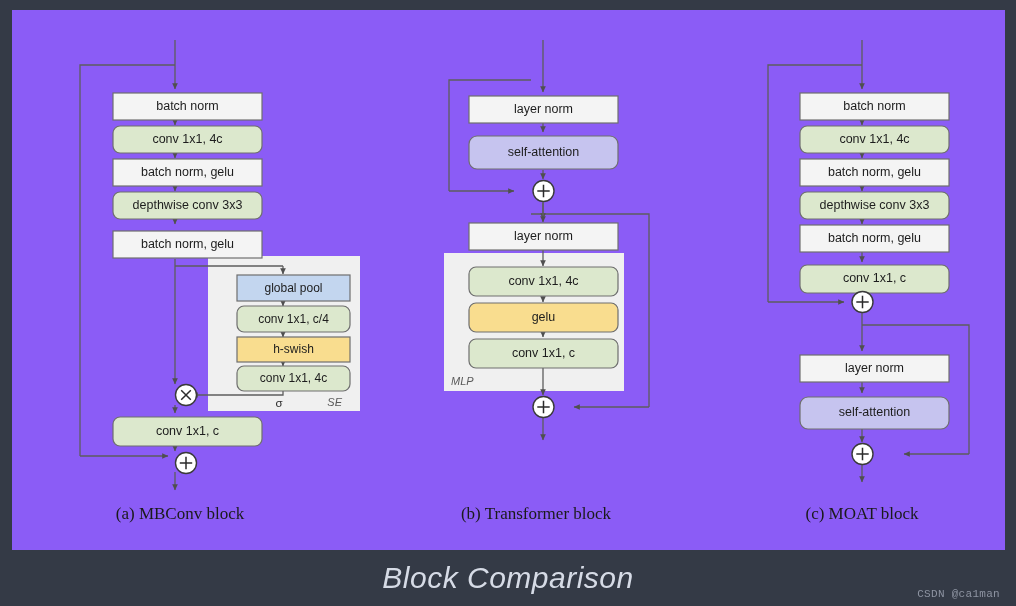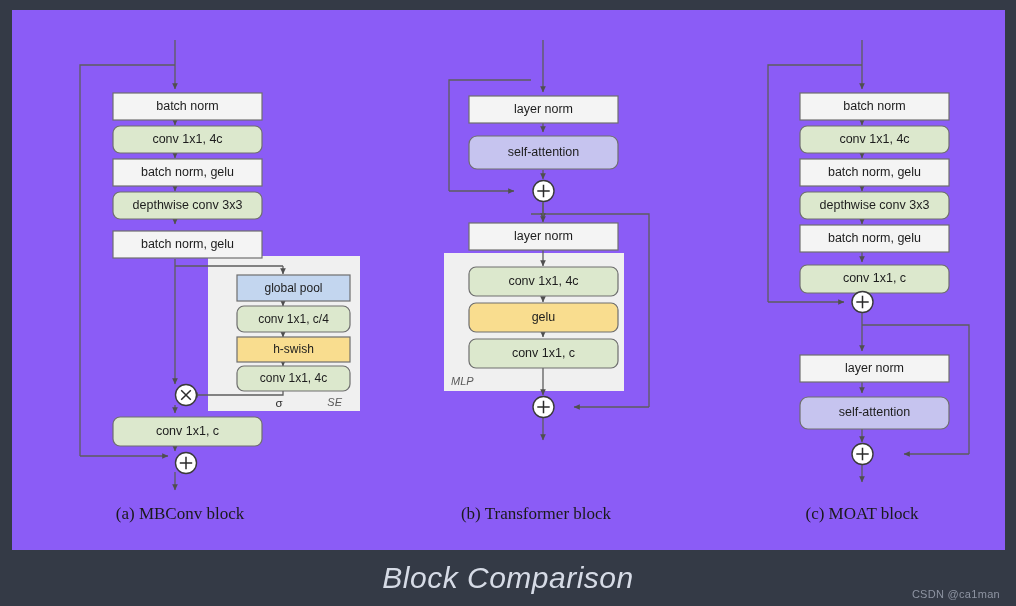--- a/index.html
+++ b/index.html
@@ -55,21 +55,21 @@
     display:flex;align-items:center;justify-content:center;
     font-family:"Liberation Sans", sans-serif;
     font-size:30px;
     font-style:italic;
     font-weight:300;
     color:#d6dbe6;
     letter-spacing:0.5px;
   }
   #watermark{
     position:absolute;right:16px;bottom:6px;
-    font-family:Liberation Sans, sans-serif;
+    font-family:Liberation Mono, monospace;
     font-size:11px;
     color:#8e94a2;
     letter-spacing:0.3px;
     margin-top:14px;
   }
 </style>
 </head>
 <body>
 
 <div id="figure-panel">

